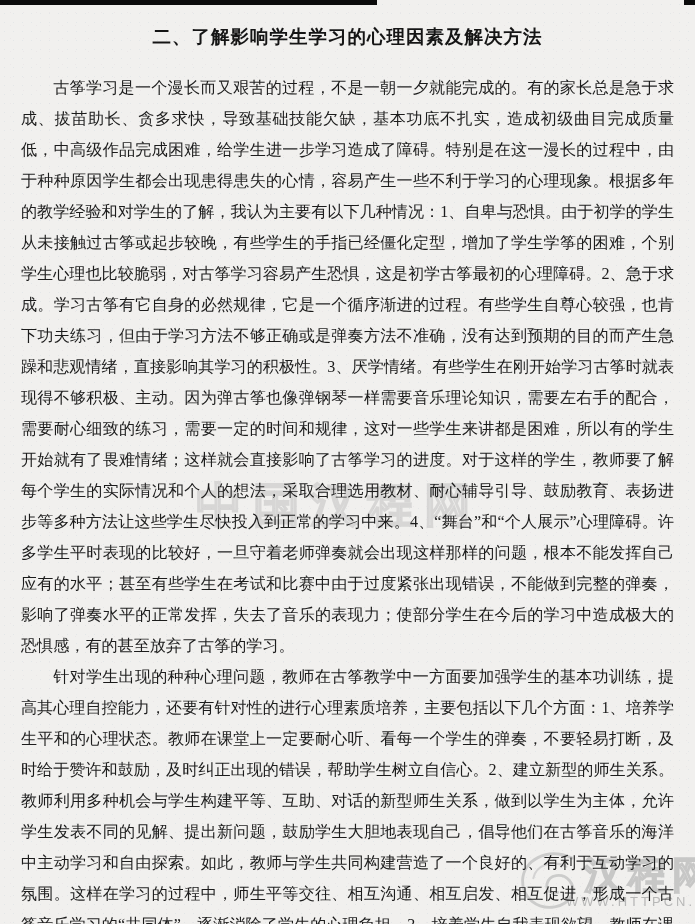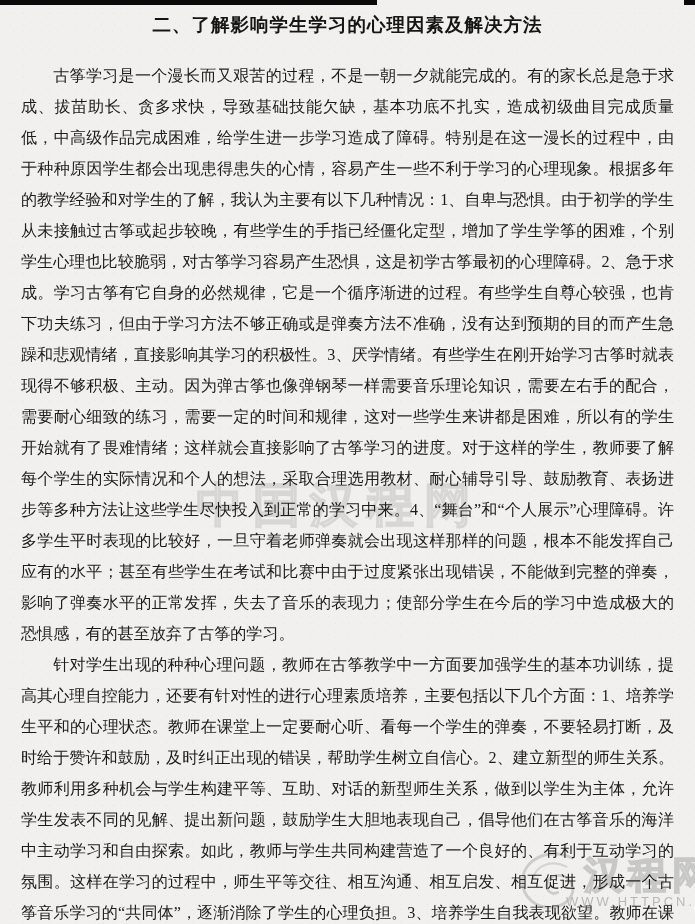--- a/index.html
+++ b/index.html
@@ -30,21 +30,21 @@
   .scan-strip.left  { left: 0;    width: 377px; }
   .scan-strip.right { left: 684px; width: 11px; }
 
   .content {
     position: relative;
     z-index: 2;
     padding: 0 21px;
   }
   h2.sec-title {
     margin: 0;
-    padding: 12px 0 23px 0;
+    padding: 24px 0 23px 0;
     text-align: center;
     font-size: 18.5px;
     font-weight: bold;
     letter-spacing: 1px;
     color: #151515;
   }
   h2.sec-title.second {
     padding: 21px 0 21px 0;
   }
   p.body-para {

